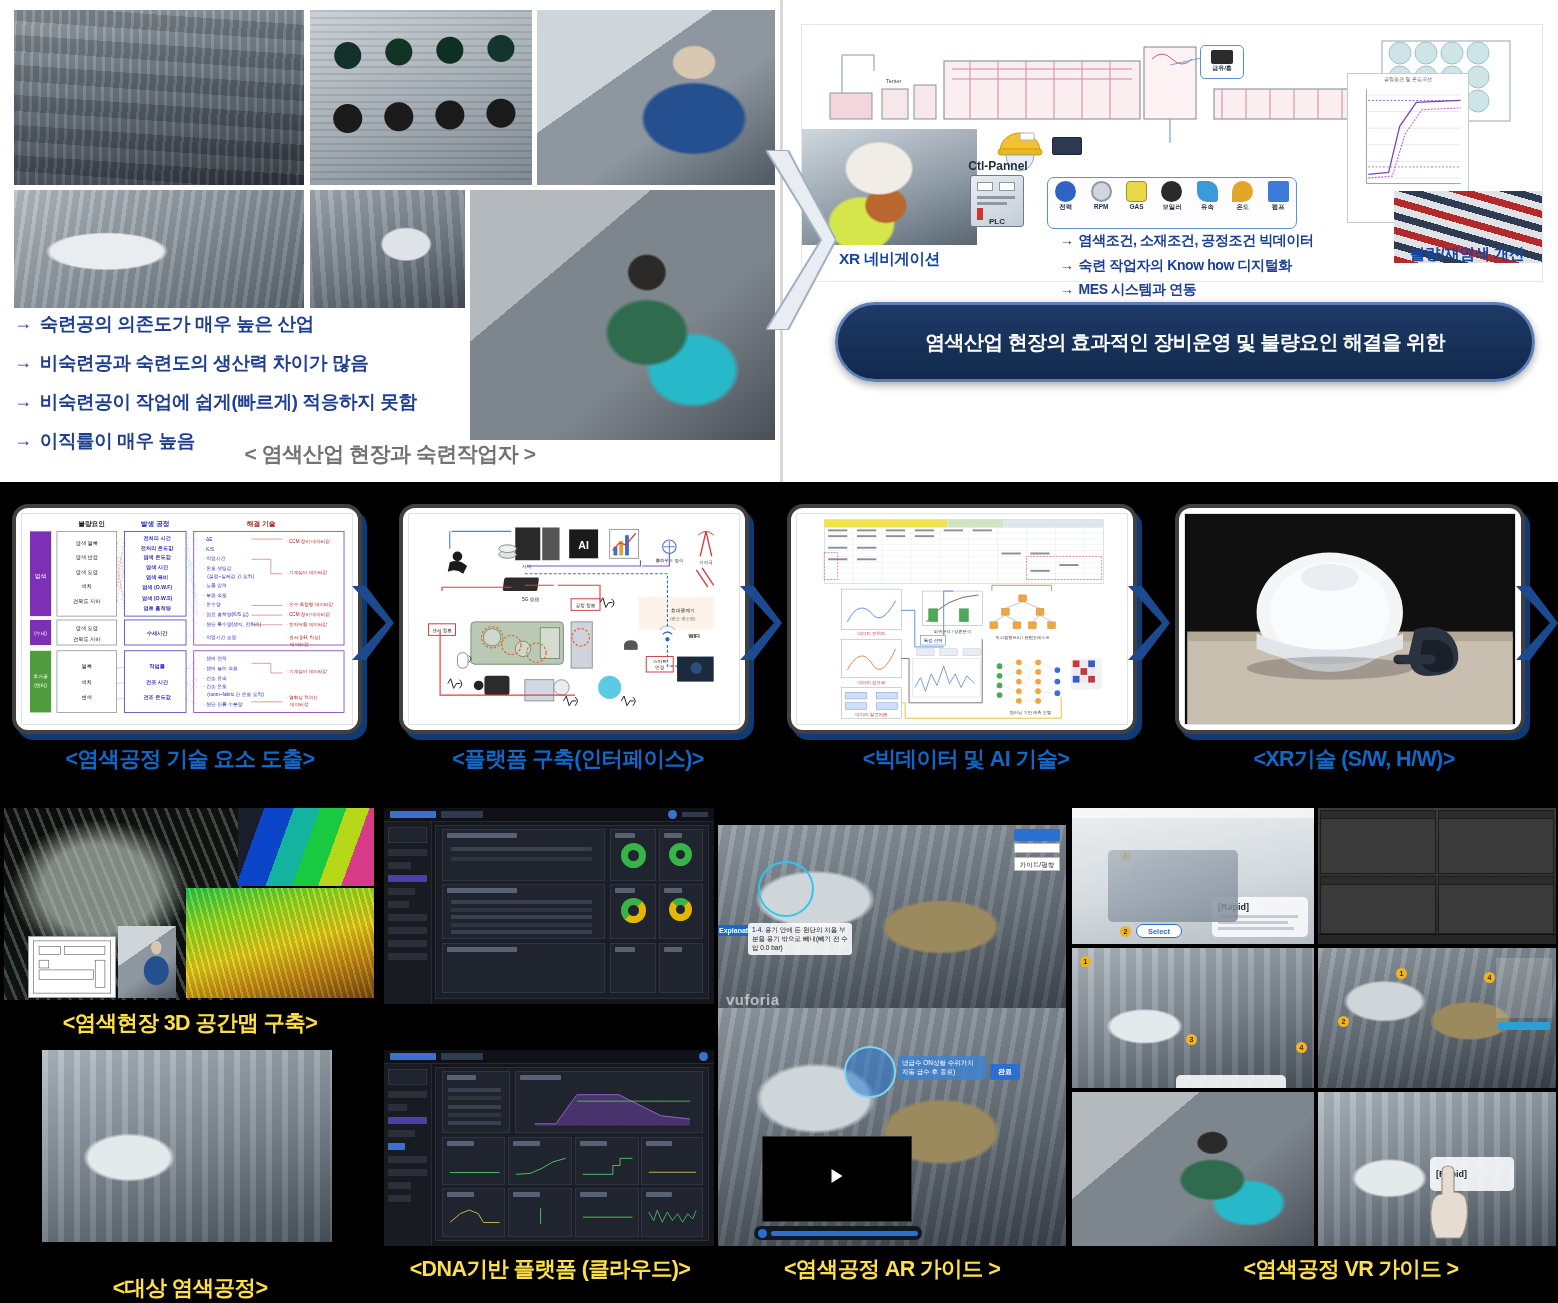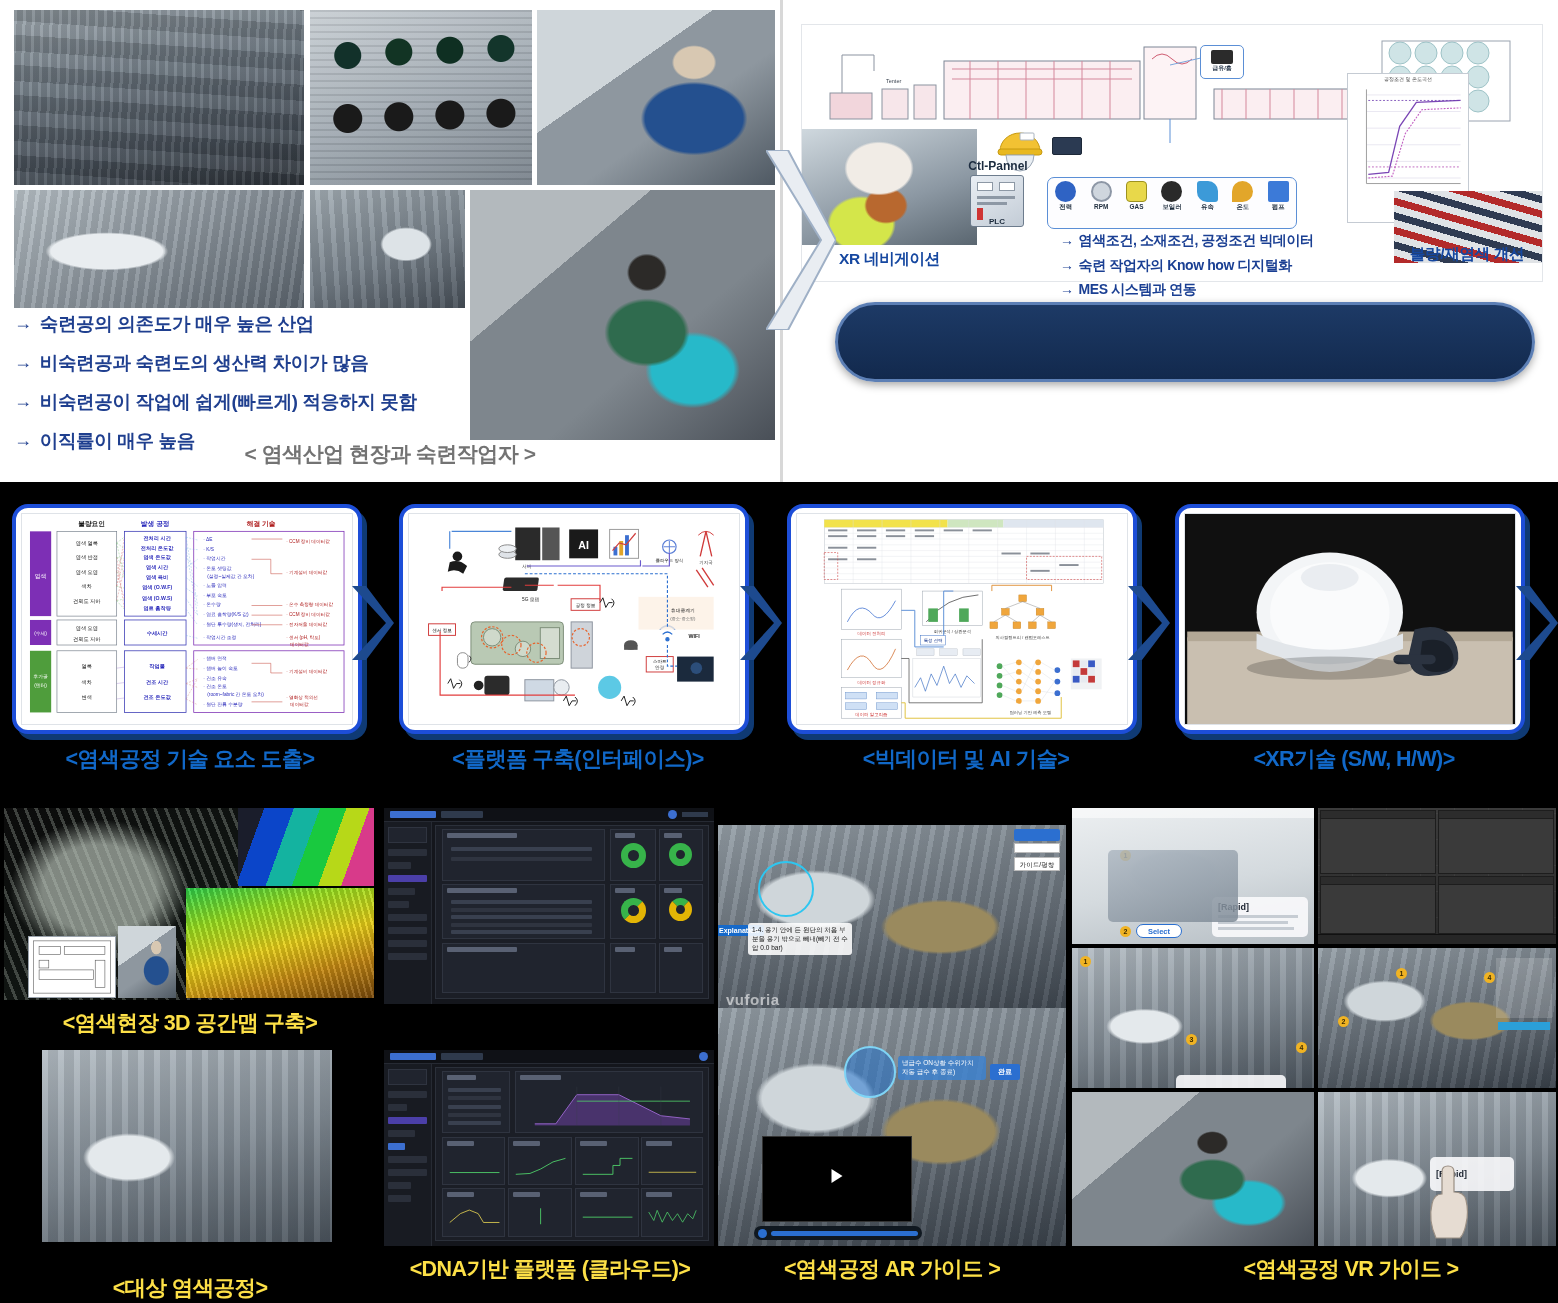--- a/index.html
+++ b/index.html
@@ -162,21 +162,21 @@
   .purpose-box{ position:absolute; left:52px; top:302px; width:700px; height:80px;
     background:linear-gradient(180deg,#1d3a66,#12294d); border:3px solid #5c7fb5;
     border-radius:42px; display:flex; flex-direction:column; align-items:center;
     justify-content:center; box-shadow:0 3px 9px rgba(0,0,0,.35); }
   .purpose-box div{ color:#fff; font-weight:bold; font-size:20px; letter-spacing:-.6px;
     line-height:1.45; text-align:center; }
 
   
   .mid-section{ position:absolute; left:0; top:494px; width:1558px; height:308px; background:#000; }
   .mid-card{ position:absolute; top:10px; width:350px; height:230px;
-    background:#fff; border:4px solid #1d4ed8; border-radius:16px; overflow:hidden;
+    background:#fff; border:4px solid #404040; border-radius:16px; overflow:hidden;
     box-shadow:5px 6px 0 #0f3a74; }
   .mid-inner{ position:absolute; inset:5px; background:#fff; border:1px solid #dfe3e8; overflow:hidden; }
   .mid-cap{ position:absolute; top:250px; width:380px; text-align:center;
     color:#1168c8; font-weight:bold; font-size:21.5px; letter-spacing:-.6px; }
   .chev{ position:absolute; top:92px; width:42px; height:74px; }
 
   
   .bot-section{ position:absolute; left:0; top:802px; width:1558px; height:501px; background:#000; }
   .bot-cap{ position:absolute; text-align:center; color:#fde047;
     font-weight:bold; font-size:21.5px; letter-spacing:-.6px; }
@@ -427,20 +427,21 @@
       </div>
 
       <div class="ph tr-photo" style="left:592px;top:166px;width:148px;height:72px;">
         <div class="tex tex-fabricrolls"></div>
         </div>
     </div>
 
     <div class="tr-label" style="left:610px;top:244px;width:148px;color:#1547a0;">불량/재염색 개선</div>
 
     <div class="purpose-box">
+      <div>염색산업 현장의 효과적인 장비운영 및 불량요인 해결을 위한</div>
     </div>
   </div>
 </div>
 
 <div class="mid-section">
 
   <div class="mid-card" style="left:12px;">
     <div class="mid-inner">
       <svg viewBox="0 0 338 218" style="width:100%;height:100%;background:#fff;">
 

